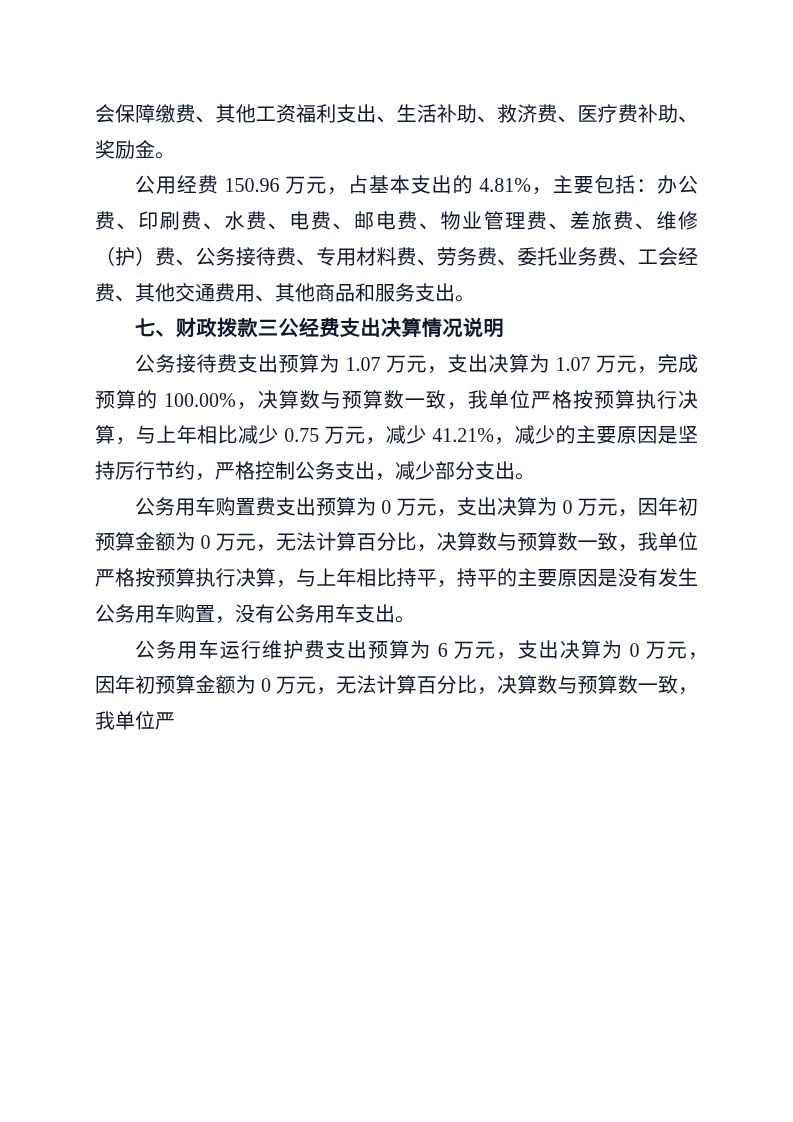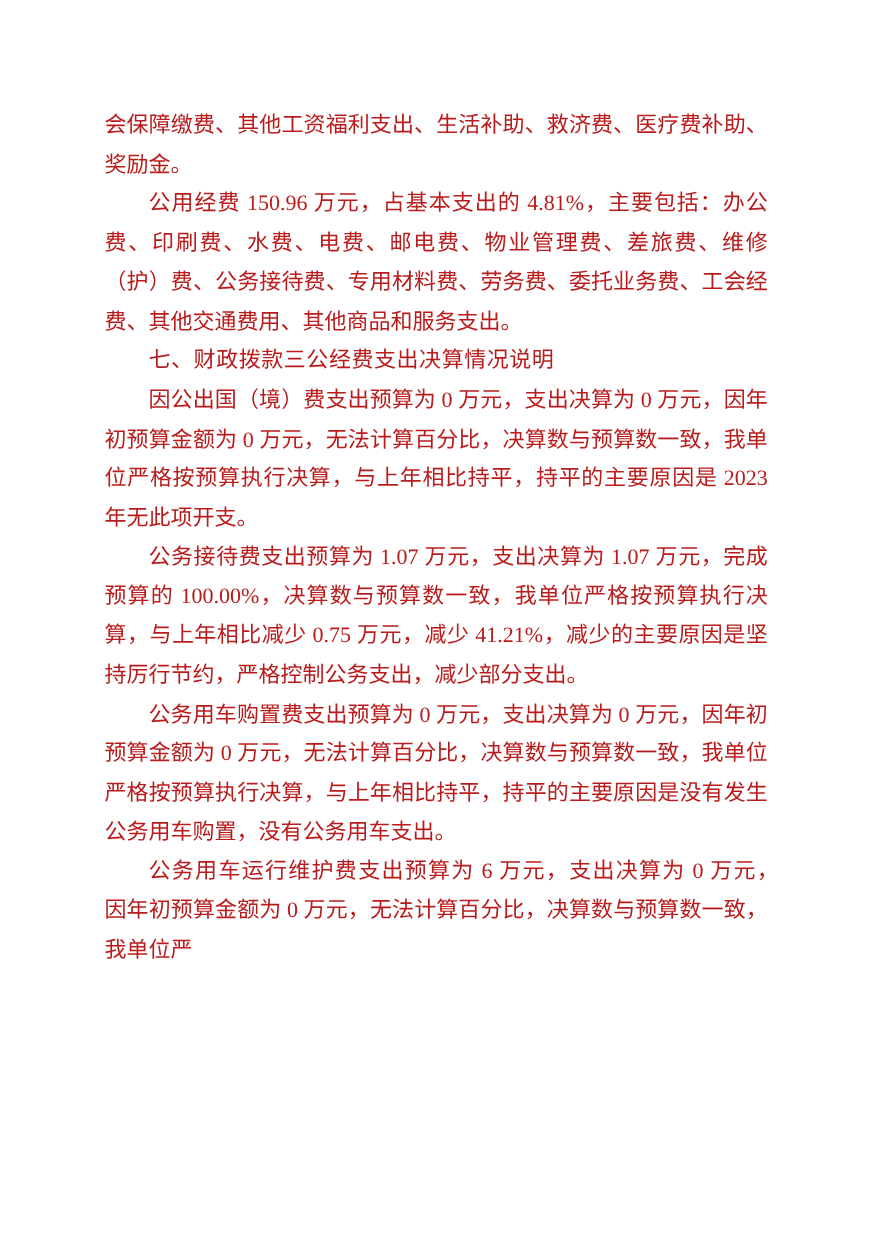--- a/index.html
+++ b/index.html
@@ -8,50 +8,49 @@
     background: #ffffff;
   }
   .page {
     position: relative;
     width: 793px;
     height: 1122px;
     background: #ffffff;
     box-sizing: border-box;
     padding: 97px 95px 0 95px;
     overflow: hidden;
-    color: #b91c1c;
+    color: #0f172a;
     font-family: "Liberation Serif", "DejaVu Serif", serif;
     font-size: 20px;
     line-height: 35.7px;
   }
   .doc-body p {
     margin: 0;
     padding: 0;
     text-align: justify;
     text-align-last: left;
     text-indent: 2em;
     word-break: break-all;
   }
   .doc-body p.continuation {
     text-indent: 0;
   }
   .doc-body p.heading1,
   .doc-body p.heading2 {
     font-family: "Liberation Sans", "DejaVu Sans", sans-serif;
-    font-weight: normal;
+    font-weight: bold;
     text-align: left;
     letter-spacing: 0.5px;
   }
 </style>
 </head>
 <body>
 
 <div class="page">
   <main class="doc-body">
       <p class="continuation">会保障缴费、其他工资福利支出、生活补助、救济费、医疗费补助、奖励金。</p>
       <p class="body">公用经费 150.96 万元，占基本支出的 4.81%，主要包括：办公费、印刷费、水费、电费、邮电费、物业管理费、差旅费、维修（护）费、公务接待费、专用材料费、劳务费、委托业务费、工会经费、其他交通费用、其他商品和服务支出。</p>
       <p class="heading1">七、财政拨款三公经费支出决算情况说明</p>
-      <p class="body">因公出国（境）费支出预算为 0 万元，支出决算为 0 万元，因年初预算金额为 0 万元，无法计算百分比，决算数与预算数一致，我单位严格按预算执行决算，与上年相比持平，持平的主要原因是 2023 年无此项开支。</p>
       <p class="body">公务接待费支出预算为 1.07 万元，支出决算为 1.07 万元，完成预算的 100.00%，决算数与预算数一致，我单位严格按预算执行决算，与上年相比减少 0.75 万元，减少 41.21%，减少的主要原因是坚持厉行节约，严格控制公务支出，减少部分支出。</p>
       <p class="body">公务用车购置费支出预算为 0 万元，支出决算为 0 万元，因年初预算金额为 0 万元，无法计算百分比，决算数与预算数一致，我单位严格按预算执行决算，与上年相比持平，持平的主要原因是没有发生公务用车购置，没有公务用车支出。</p>
       <p class="body">公务用车运行维护费支出预算为 6 万元，支出决算为 0 万元，　 因年初预算金额为 0 万元，无法计算百分比，决算数与预算数一致，我单位严</p>
     </main>
 </div>
 
 </body></html>

